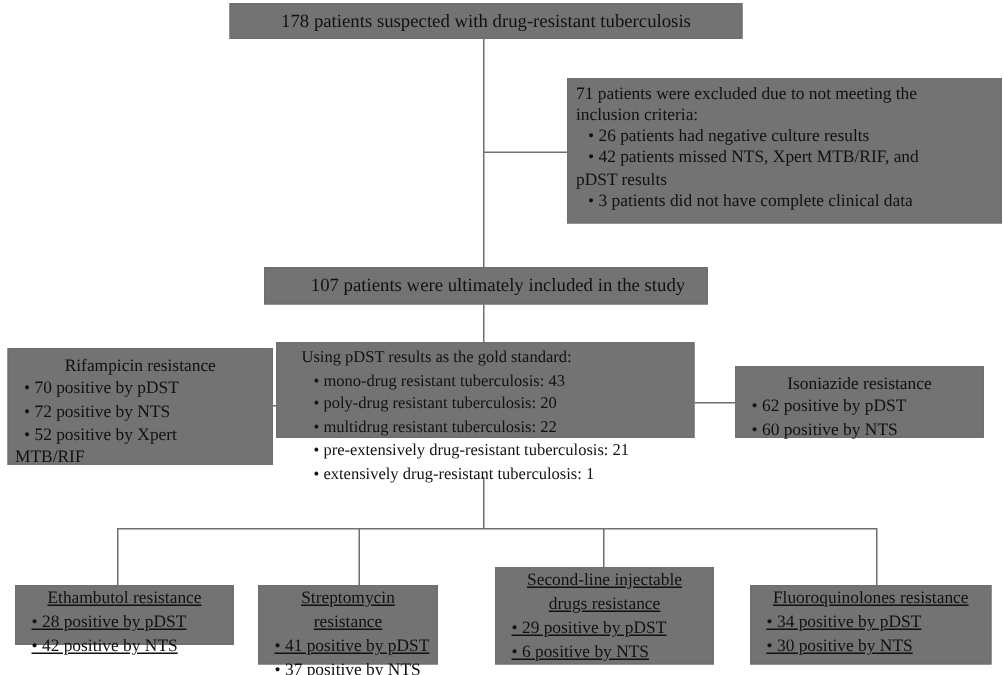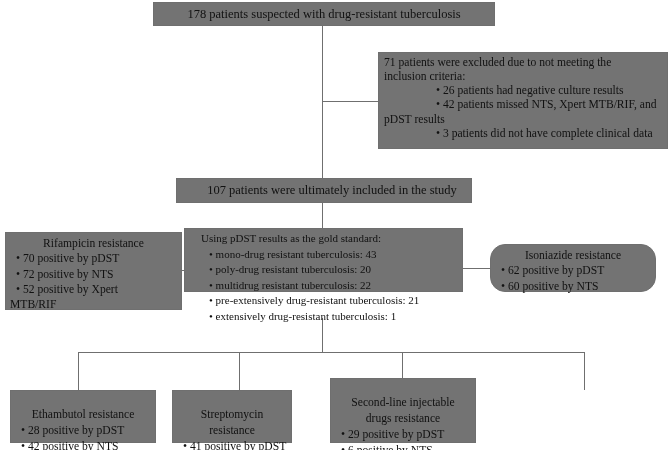--- a/index.html
+++ b/index.html
@@ -51,21 +51,21 @@
     left: 153px; top: 2px; width: 342px; height: 24px;
     display: flex; align-items: center; justify-content: center;
     font-size: 12.5px;
   }
   #box-excluded {
     left: 378px; top: 52px; width: 290px; height: 97px;
     padding: 3px 5px 18px 5px;
     font-size: 11.6px;
     line-height: 1.22;
   }
-  #box-excluded .bullet-line { text-indent: 8px; margin-left: 44px; }
+  #box-excluded .bullet-line { text-indent: 8px; }
   #box-excluded .head-line { text-indent: 0; }
 
   #box-included {
     left: 176px; top: 178px; width: 296px; height: 25px;
     display: flex; align-items: center; justify-content: center;
     font-size: 12.5px;
     padding-left: 16px;
   }
 
   #box-pdst {
@@ -83,34 +83,34 @@
     line-height: 1.32;
   }
   #box-rif .hdr { display:block; text-align: center; }
   #box-rif .bullet-line { text-indent: 6px; }
 
   #box-inh {
     left: 490px; top: 244px; width: 166px; height: 48px;
     padding: 3px 4px;
     font-size: 11.6px;
     line-height: 1.33;
-    border-radius: 15px;
   }
   #box-inh .hdr { display:block; text-align:center; }
   #box-inh .bullet-line { text-indent: 6px; }
 
   .leafbox {
-    padding: 16px 4px;
+    padding: 0 4px;
     font-size: 11.6px;
     line-height: 1.38;
+    text-decoration: underline;
   }
   .leafbox .hdr { display: block; text-align: center; }
   .leafbox .bullet-line { text-indent: 6px; }
 
-  #box-emb { left: 10px;  top: 390px; width: 146px; height: 53px; }
+  #box-emb { left: 10px;  top: 390px; width: 146px; height: 40px; }
   #box-str { left: 172px; top: 390px; width: 120px; height: 53px; }
   #box-sli { left: 330px; top: 378px; width: 146px; height: 65px; }
   #box-fq  { left: 500px; top: 390px; width: 161px; height: 53px; }
 </style>
 </head>
 <body>
 
 <div id="canvas">
 
   <div class="line vline" style="left:322px; top:26px; height:152px;"></div>
@@ -184,14 +184,19 @@
     <span class="bullet-line">• 37 positive by NTS</span>
   </div>
 
   <div class="box t-left leafbox" id="box-sli">
     <span class="hdr">Second-line injectable</span>
     <span class="hdr">drugs resistance</span>
     <span class="bullet-line">• 29 positive by pDST</span>
     <span class="bullet-line">• 6 positive by NTS</span>
   </div>
 
+  <div class="box t-left leafbox" id="box-fq">
+    <span class="hdr">Fluoroquinolones resistance</span>
+    <span class="bullet-line">• 34 positive by pDST</span>
+    <span class="bullet-line">• 30 positive by NTS</span>
+  </div>
 
 </div>
 
 </body></html>

